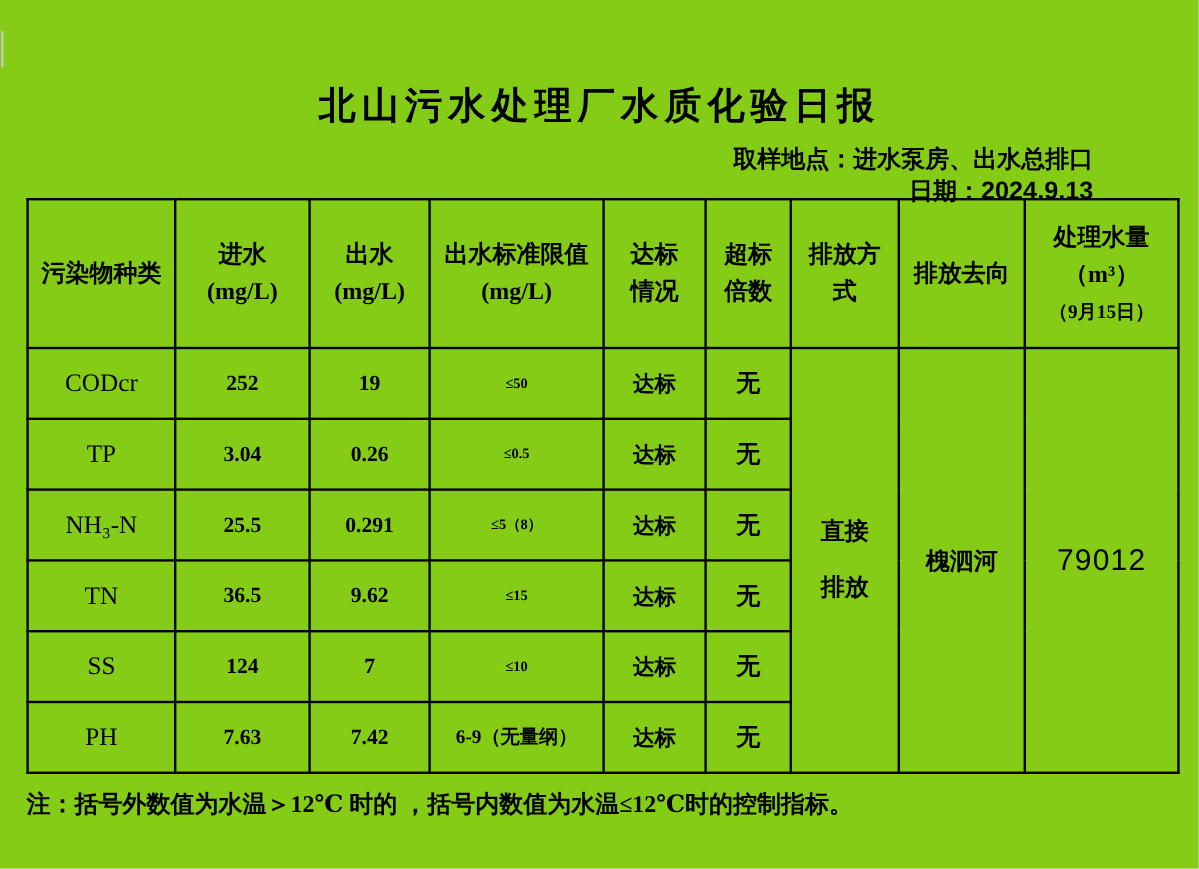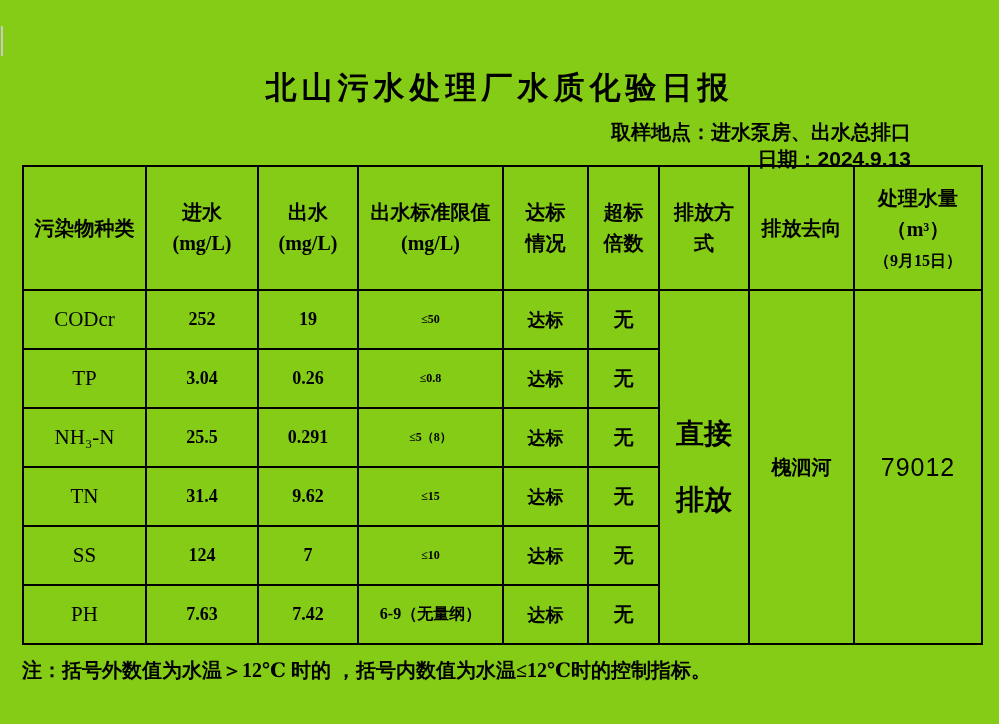--- a/index.html
+++ b/index.html
@@ -61,21 +61,21 @@
   tbody tr { height: 59px; }
   .preline { white-space: pre-line; }
   th { font-size: 20px; font-weight: bold; line-height: 1.55; }
   .vol-sub { font-size: 16px; font-weight: bold; margin-top: 4px; }
   td.pollutant { font-size: 21px; font-weight: normal; }
   td.num { font-size: 18px; font-weight: bold; }
   td.limit { font-size: 12px; font-weight: bold; }
   td.limit.small { font-size: 16px; }
   td.status { font-size: 18px; font-weight: bold; }
   td.exceed { font-size: 20px; font-weight: bold; }
-  td.method { font-size: 28px; font-weight: bold; line-height: 2.35; }
+  td.method { font-size: 20px; font-weight: bold; line-height: 2.35; }
   td.dest { font-size: 20px; font-weight: bold; }
   td.volume {
     font-family: "Liberation Sans", "DejaVu Sans", sans-serif;
     font-size: 25px;
     font-weight: 500;
     letter-spacing: 1px;
   }
   .note {
     margin: 12px 0 0 22px;
     font-size: 20px;
@@ -141,35 +141,35 @@
         <td class="exceed">无</td>
         <td class="method preline" rowspan="6">直接
 排放</td>
         <td class="dest" rowspan="6">槐泗河</td>
         <td class="volume" rowspan="6">79012</td>
       </tr>
       <tr>
         <td class="pollutant">TP</td>
         <td class="num">3.04</td>
         <td class="num">0.26</td>
-        <td class="limit">≤0.8</td>
+        <td class="limit">≤0.5</td>
         <td class="status">达标</td>
         <td class="exceed">无</td>
       </tr>
       <tr>
         <td class="pollutant">NH₃-N</td>
         <td class="num">25.5</td>
         <td class="num">0.291</td>
         <td class="limit">≤5（8）</td>
         <td class="status">达标</td>
         <td class="exceed">无</td>
       </tr>
       <tr>
         <td class="pollutant">TN</td>
-        <td class="num">31.4</td>
+        <td class="num">36.5</td>
         <td class="num">9.62</td>
         <td class="limit">≤15</td>
         <td class="status">达标</td>
         <td class="exceed">无</td>
       </tr>
       <tr>
         <td class="pollutant">SS</td>
         <td class="num">124</td>
         <td class="num">7</td>
         <td class="limit">≤10</td>

